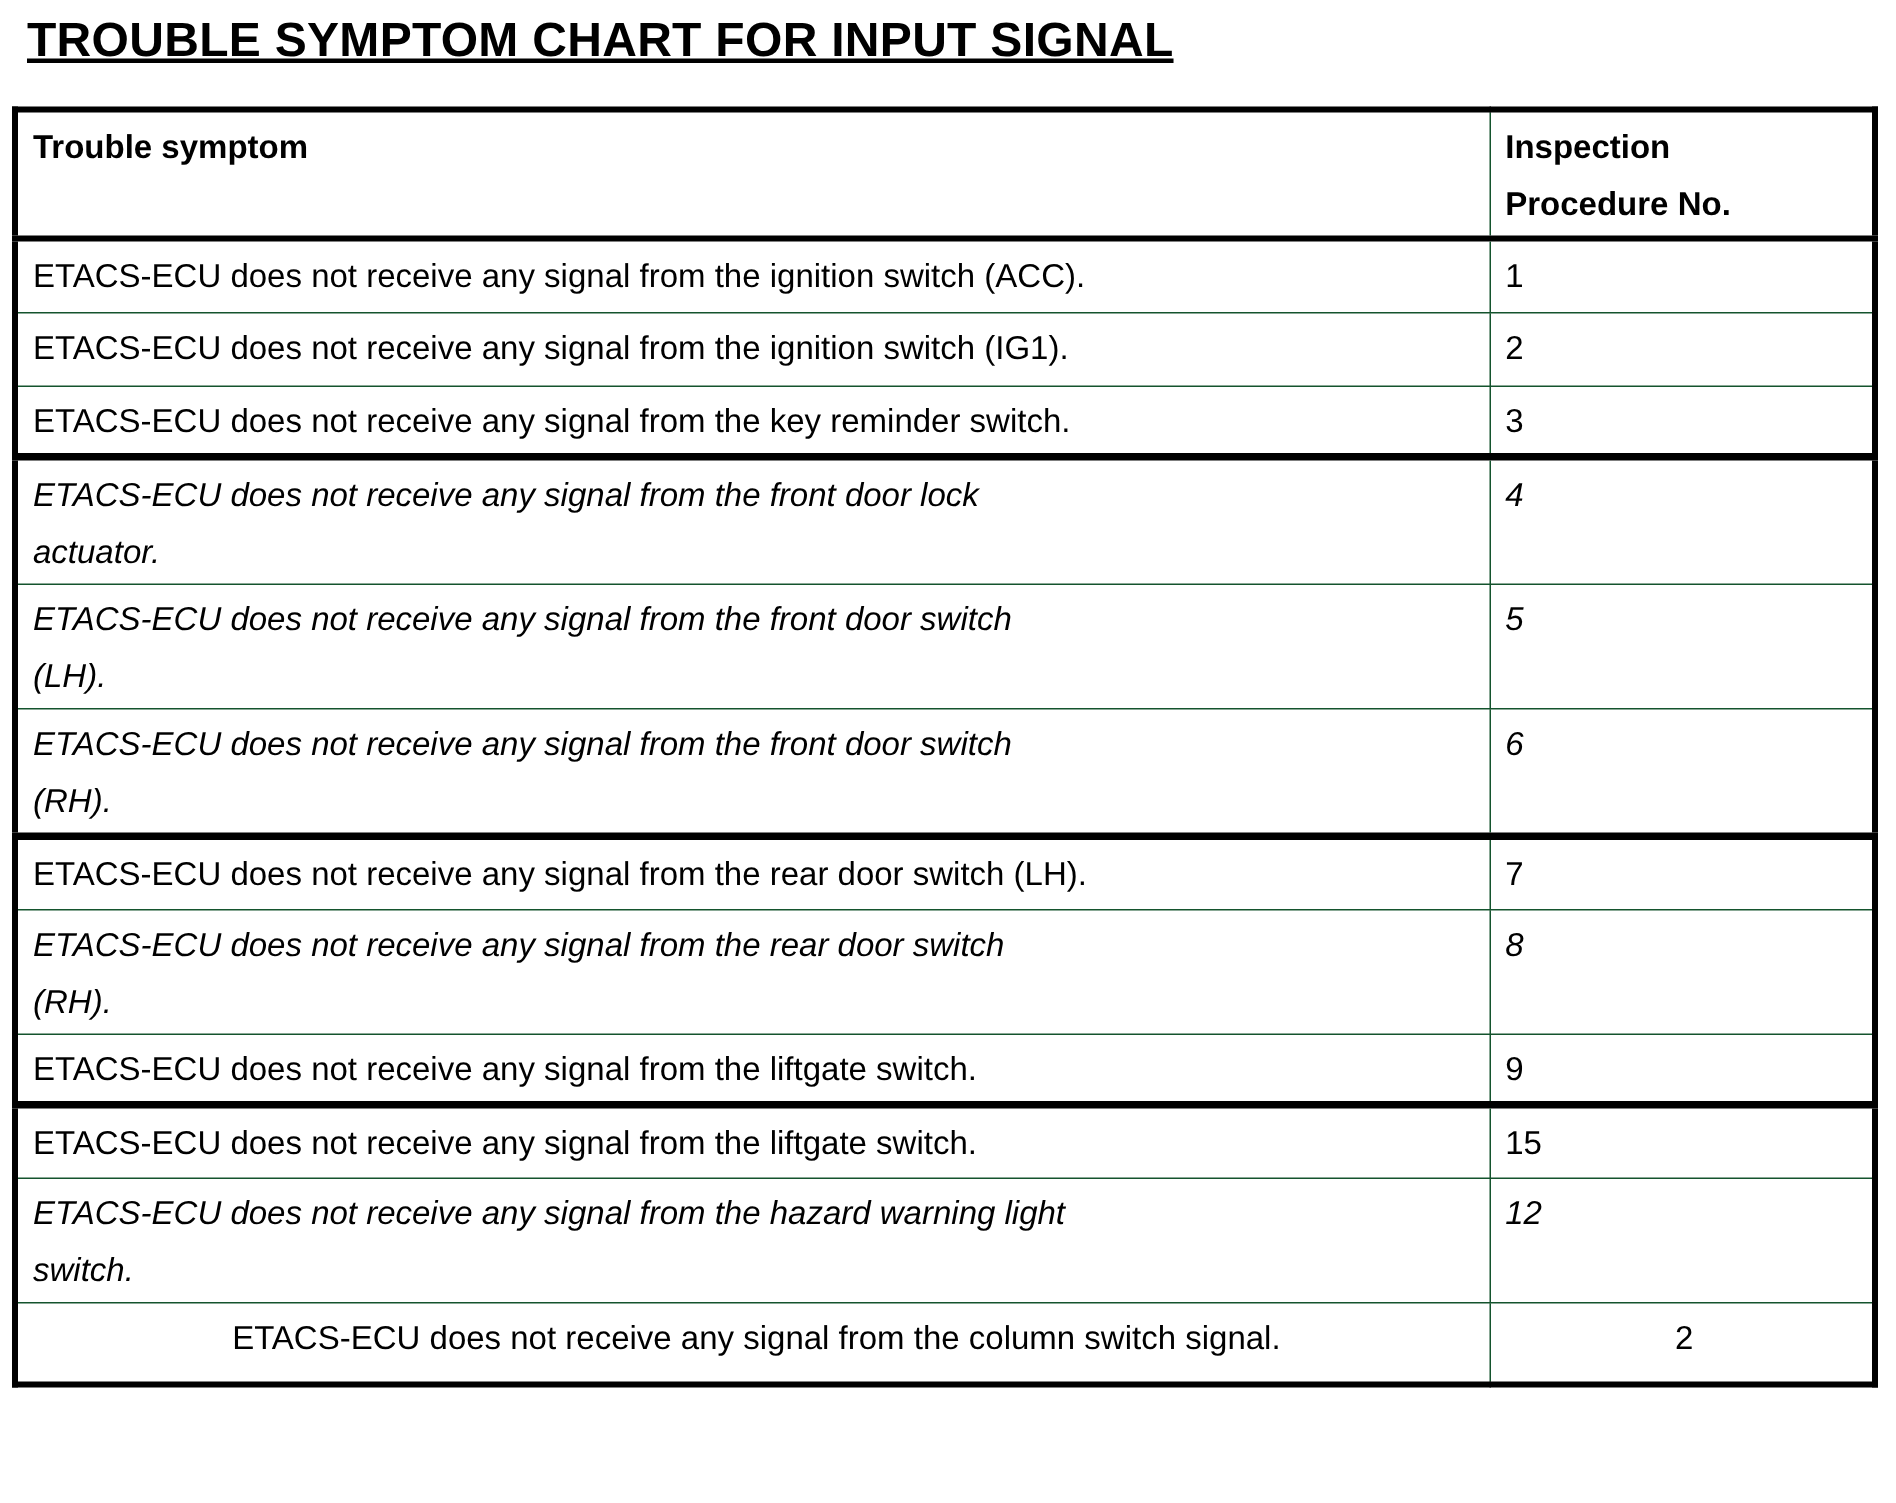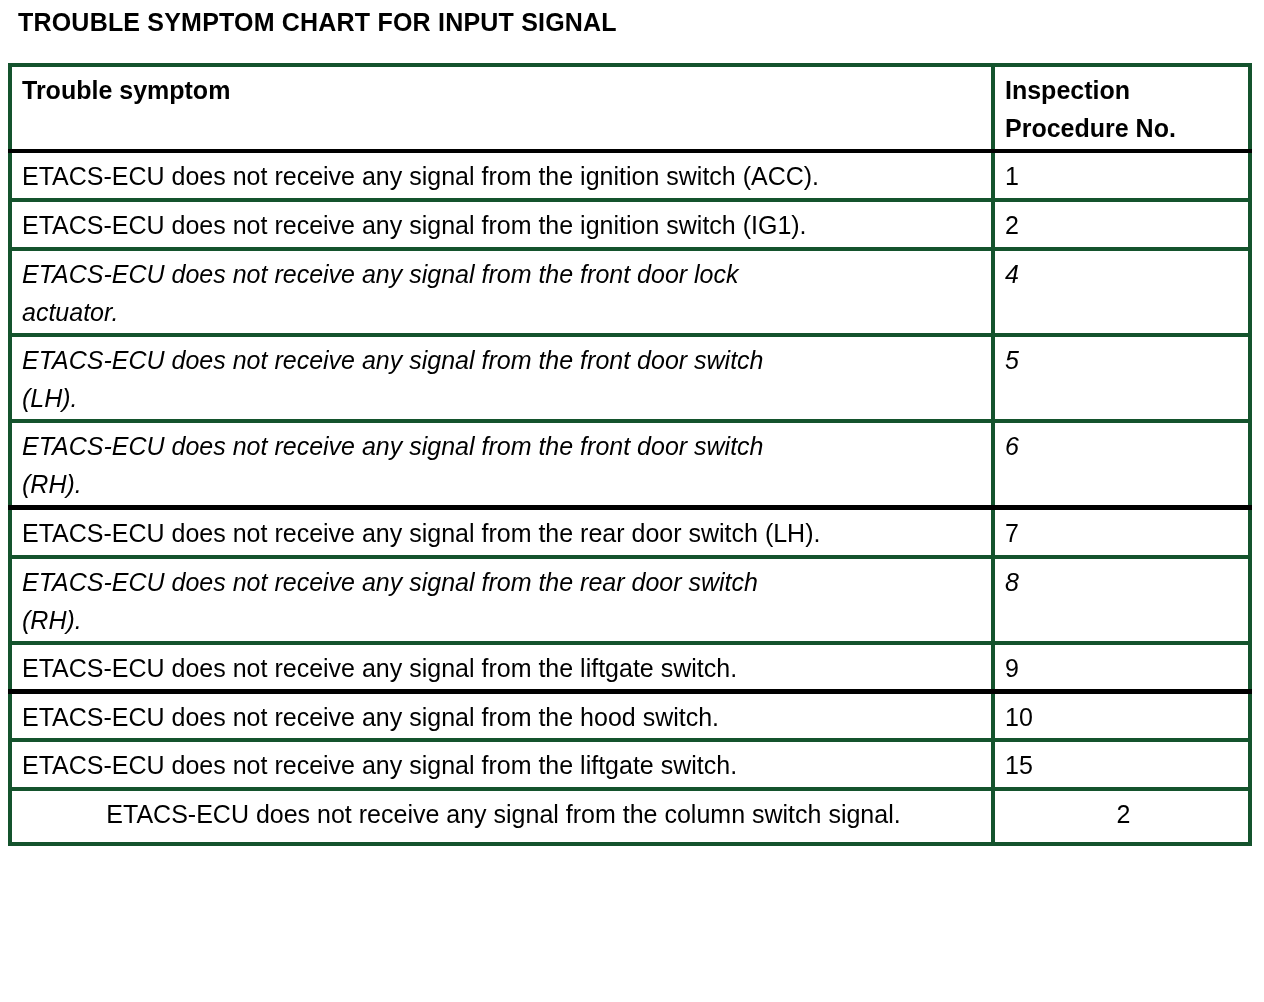--- a/index.html
+++ b/index.html
@@ -6,39 +6,40 @@
   html, body {
     width: 1264px;
     height: 1002px;
     background: #ffffff;
     color: #000000;
     font-family: "Liberation Sans", sans-serif;
     overflow: hidden;
   }
   .page-title {
     margin: 8px 0 0 18px;
-    font-size: 25px;
+    font-size: 32px;
     font-weight: bold;
     letter-spacing: 0.2px;
     white-space: nowrap;
+    text-decoration: underline;
   }
   table.symptom-table {
     border-collapse: collapse;
     table-layout: fixed;
     width: 1240px;
     margin: 26px 0 0 8px;
     border: 4px solid #000000;
   }
   col.col-symptom  { width: 983px; }
   col.col-procedure { width: 257px; }
   th, td {
-    border: 4px solid #14532d;
+    border: 1px solid #14532d;
     vertical-align: top;
     text-align: left;
-    font-size: 25px;
+    font-size: 22px;
     line-height: 38px;
     padding: 4px 6px 2px 10px;
     white-space: pre-line;
     overflow: hidden;
   }
   thead th {
     font-weight: bold;
     border-bottom: 4px solid #000000;
     height: 79px;
   }
@@ -68,20 +69,24 @@
   </thead>
   <tbody>
     <tr class="h-s">
       <td>ETACS-ECU does not receive any signal from the ignition switch (ACC).</td>
       <td>1</td>
     </tr>
     <tr class="h-s">
       <td>ETACS-ECU does not receive any signal from the ignition switch (IG1).</td>
       <td>2</td>
     </tr>
+    <tr class="h-sm group-end">
+      <td>ETACS-ECU does not receive any signal from the key reminder switch.</td>
+      <td>3</td>
+    </tr>
     <tr class="h-d">
       <td>ETACS-ECU does not receive any signal from the front door lock
 actuator.</td>
       <td>4</td>
     </tr>
     <tr class="h-d">
       <td>ETACS-ECU does not receive any signal from the front door switch
 (LH).</td>
       <td>5</td>
     </tr>
@@ -97,25 +102,26 @@
     <tr class="h-d">
       <td>ETACS-ECU does not receive any signal from the rear door switch
 (RH).</td>
       <td>8</td>
     </tr>
     <tr class="h-sm group-end">
       <td>ETACS-ECU does not receive any signal from the liftgate switch.</td>
       <td>9</td>
     </tr>
     <tr class="h-s">
-      <td>ETACS-ECU does not receive any signal from the hood switch.</td>
-      <td>10</td>
-    </tr>
-    <tr class="h-s">
       <td>ETACS-ECU does not receive any signal from the liftgate switch.</td>
       <td>15</td>
+    </tr>
+    <tr class="h-d">
+      <td>ETACS-ECU does not receive any signal from the hazard warning light
+switch.</td>
+      <td>12</td>
     </tr>
     <tr class="h-last">
       <td>ETACS-ECU does not receive any signal from the column switch signal.</td>
       <td>2</td>
     </tr>
   </tbody>
 </table>
 
 </body></html>

